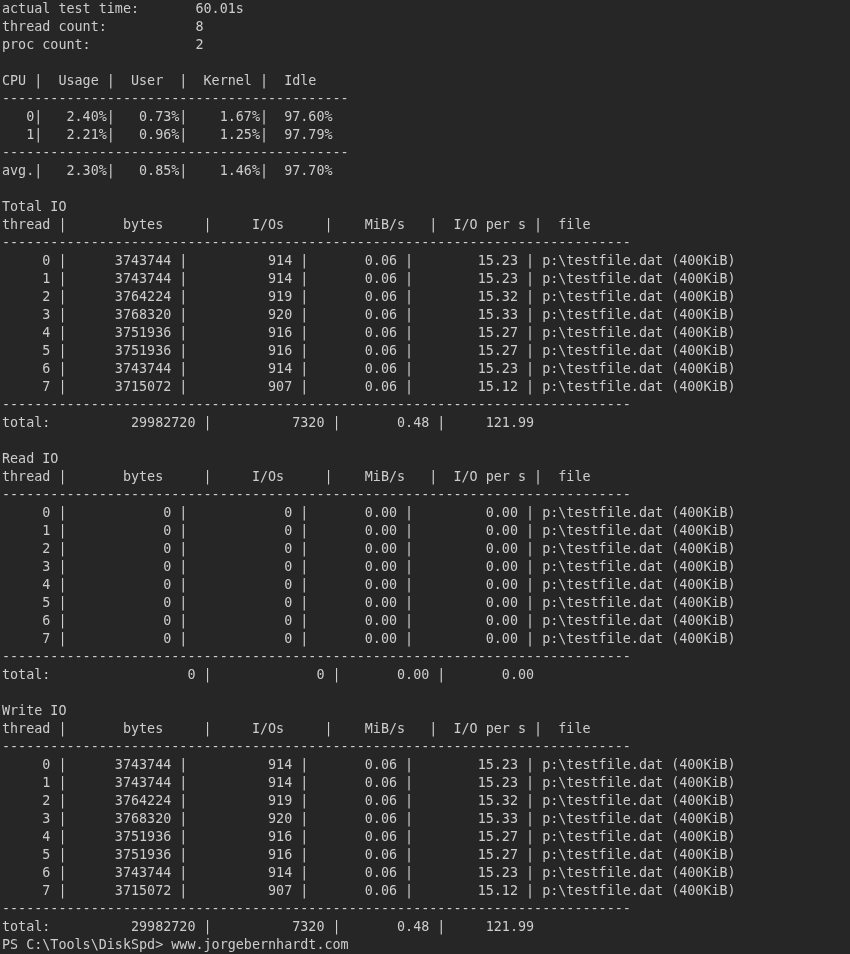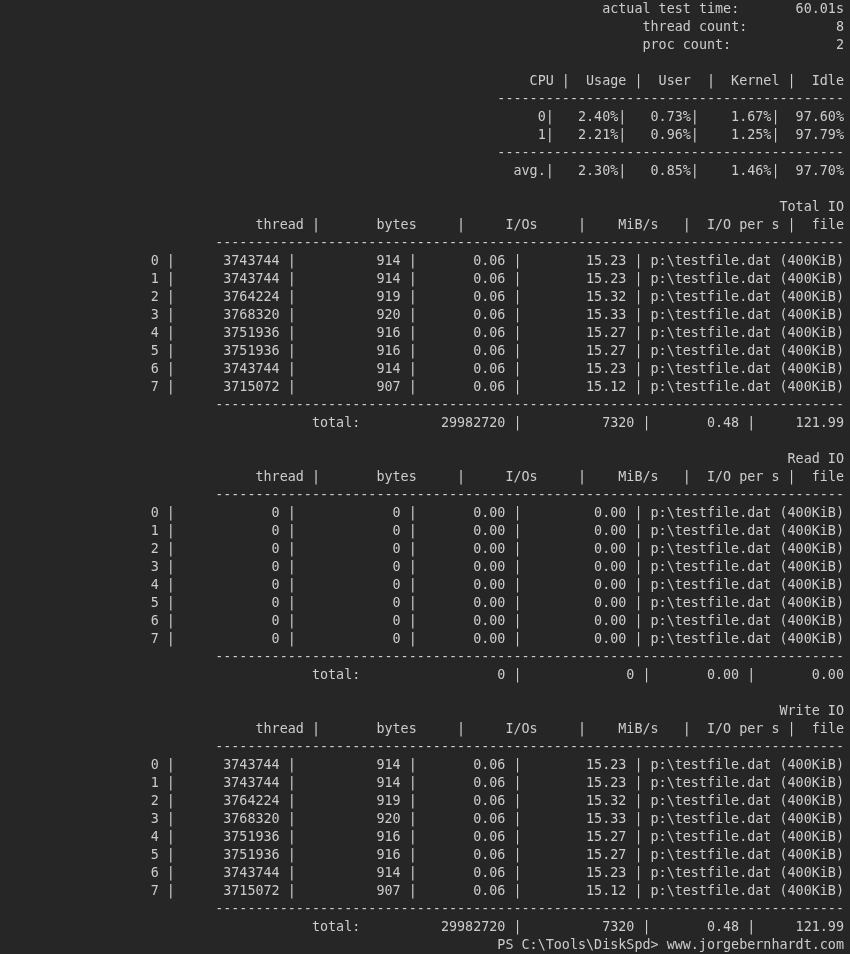--- a/index.html
+++ b/index.html
@@ -5,21 +5,20 @@
   html, body { margin: 0; padding: 0; }
   body {
     width: 850px; height: 954px;
     background: #262626;
     overflow: hidden;
   }
   .screen {
     width: 844px; height: 954px;
     background: #262626;
     box-sizing: border-box;
-    text-align: right;
   }
   .term {
     margin: 0;
     padding: 0 0 0 2px;
     font-family: "DejaVu Sans Mono", "Liberation Mono", monospace;
     font-size: 13.4px;
     line-height: 18px;
     color: #cccccc;
     white-space: pre;
   }

